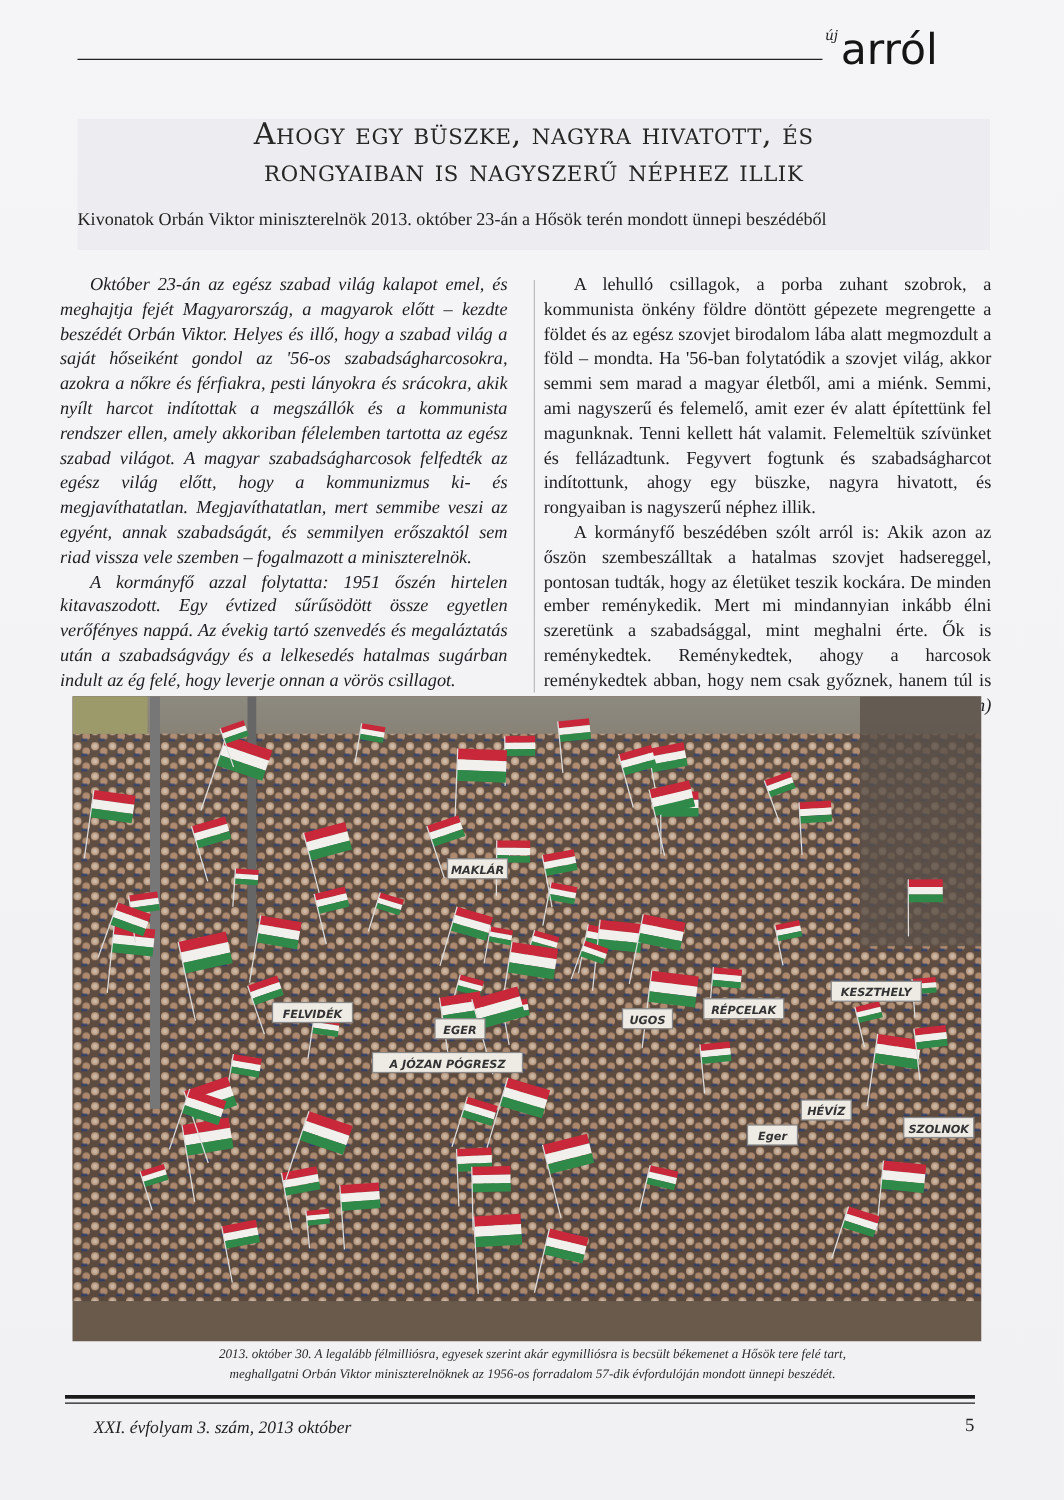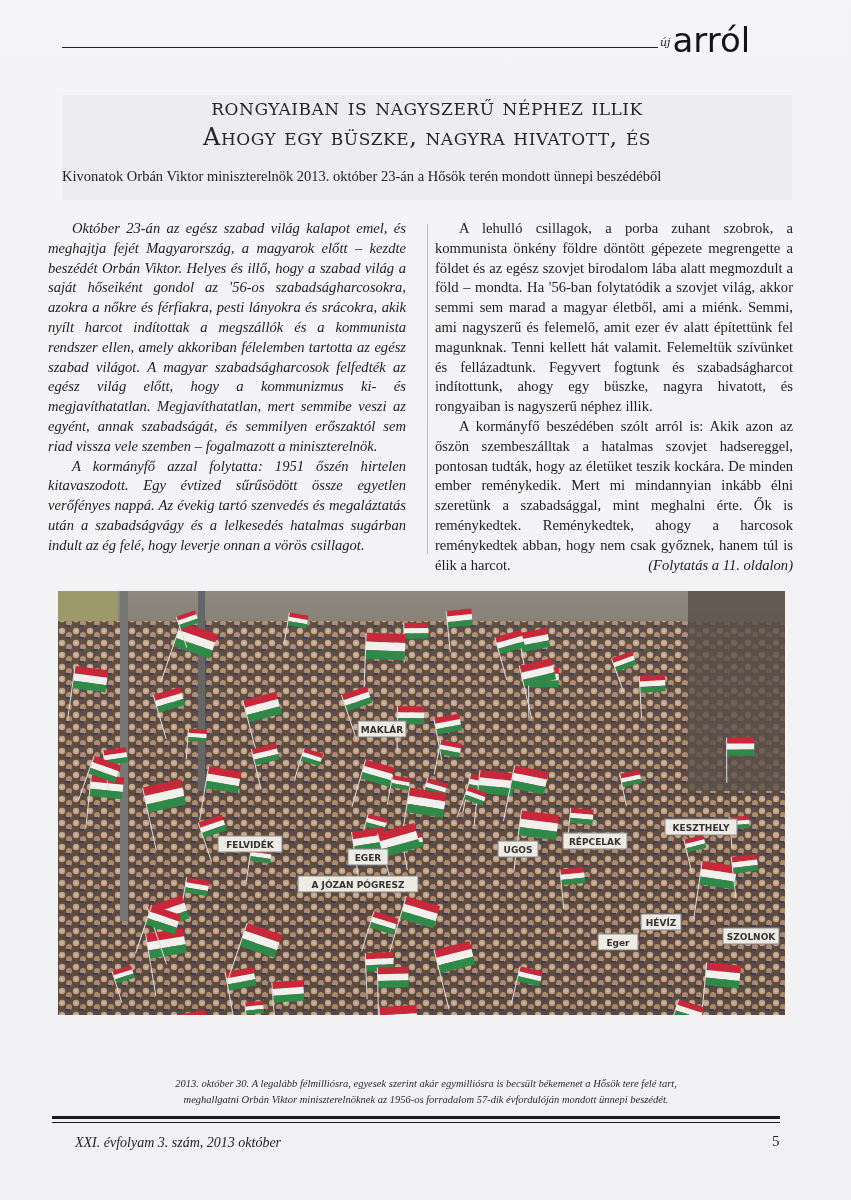--- a/index.html
+++ b/index.html
@@ -8,21 +8,21 @@
     background: #f4f4f7;
     font-family: "Liberation Serif", "DejaVu Serif", serif;
     color: #1e1e22;
     position: relative;
   }
   .page { position: absolute; inset: 0; background: linear-gradient(#f5f5f8, #f1f1f4); }
 
   
   .masthead-rule { position: absolute; left: 62px; top: 47px; width: 596px; height: 1px; background: #222; }
   .masthead { position: absolute; left: 660px; top: 20px; height: 44px; display: flex; align-items: flex-start; }
-  .masthead .uj { font-family: "DejaVu Serif", serif; font-size: 11px; font-style: italic; margin-top: 16px; margin-right: 2px; color: #222; }
+  .masthead .uj { font-family: "DejaVu Serif", serif; font-size: 11px; font-style: italic; margin-top: 2px; margin-right: 2px; color: #222; }
   .masthead .keve { font-family: "DejaVu Sans", sans-serif; font-size: 34px; letter-spacing: 0px; line-height: 40px; color: #151515; font-weight: 400; }
 
   
   .title-panel { position: absolute; left: 62px; top: 95px; width: 730px; height: 105px; background: #ededf1; }
   .title {
     position: absolute; left: 62px; top: 92px; width: 730px; text-align: center;
     font-family: "DejaVu Serif", serif; font-size: 24px; font-weight: 400;
     font-variant: small-caps; letter-spacing: 0.5px; line-height: 30px; color: #262626;
   }
   .subtitle {
@@ -36,22 +36,23 @@
     font-size: 14.6px; line-height: 19.8px; text-align: justify; color: #202024;
   }
   .col p { margin: 0; text-indent: 24px; }
   .col-left { left: 48px; font-style: italic; }
   .col-right { left: 435px; }
   .col-divider { position: absolute; left: 427px; top: 224px; width: 1px; height: 330px; background: #bbb; }
   .cont-note { font-style: italic; float: right; }
 
   
   .photo {
-    position: absolute; left: 58px; top: 591px; width: 727px; height: 424px; overflow: hidden;
+    position: absolute; left: 58px; top: 557px; width: 727px; height: 516px; overflow: hidden;
     background: #6a5a4c;
+    font-style: italic;
   }
   .photo svg { display: block; }
   .caption {
     position: absolute; left: 62px; top: 1076px; width: 728px; text-align: center;
     font-style: italic; font-size: 10.5px; line-height: 16px; color: #2a2a2a;
   }
 
   
   .footer-rule1 { position: absolute; left: 52px; top: 1116px; width: 728px; height: 3px; background: #1b1b1b; }
   .footer-rule2 { position: absolute; left: 52px; top: 1122px; width: 728px; height: 1px; background: #1b1b1b; }
@@ -64,22 +65,22 @@
 <div class="page">
 
   <div class="masthead-rule"></div>
   <div class="masthead">
     <span class="uj">új</span>
     <span class="keve">arról</span>
   </div>
 
   <div class="title-panel"></div>
   <div class="title">
+    <div>Ahogy egy büszke, nagyra hivatott, és</div>
     <div>rongyaiban is nagyszerű néphez illik</div>
-    <div>Ahogy egy büszke, nagyra hivatott, és</div>
   </div>
   <div class="subtitle">Kivonatok Orbán Viktor miniszterelnök 2013. október 23-án a Hősök terén mondott ünnepi beszédéből</div>
 
   <div class="col col-left">
     <p>Október 23-án az egész szabad világ kalapot emel, és meghajtja fejét Magyarország, a magyarok előtt – kezdte beszédét Orbán Viktor. Helyes és illő, hogy a szabad világ a saját hőseiként gondol az '56-os szabadságharcosokra, azokra a nőkre és férfiakra, pesti lányokra és srácokra, akik nyílt harcot indítottak a megszállók és a kommunista rendszer ellen, amely akkoriban félelemben tartotta az egész szabad világot. A magyar szabadságharcosok felfedték az egész világ előtt, hogy a kommunizmus ki- és megjavíthatatlan. Megjavíthatatlan, mert semmibe veszi az egyént, annak szabadságát, és semmilyen erőszaktól sem riad vissza vele szemben – fogalmazott a miniszterelnök.</p>
     <p>A kormányfő azzal folytatta: 1951 őszén hirtelen kitavaszodott. Egy évtized sűrűsödött össze egyetlen verőfényes nappá. Az évekig tartó szenvedés és megaláztatás után a szabadságvágy és a lelkesedés hatalmas sugárban indult az ég felé, hogy leverje onnan a vörös csillagot.</p>
   </div>
   <div class="col-divider"></div>
   <div class="col col-right">
     <p>A lehulló csillagok, a porba zuhant szobrok, a kommunista önkény földre döntött gépezete megrengette a földet és az egész szovjet birodalom lába alatt megmozdult a föld – mondta. Ha '56-ban folytatódik a szovjet világ, akkor semmi sem marad a magyar életből, ami a miénk. Semmi, ami nagyszerű és felemelő, amit ezer év alatt építettünk fel magunknak. Tenni kellett hát valamit. Felemeltük szívünket és fellázadtunk. Fegyvert fogtunk és szabadságharcot indítottunk, ahogy egy büszke, nagyra hivatott, és rongyaiban is nagyszerű néphez illik.</p>

